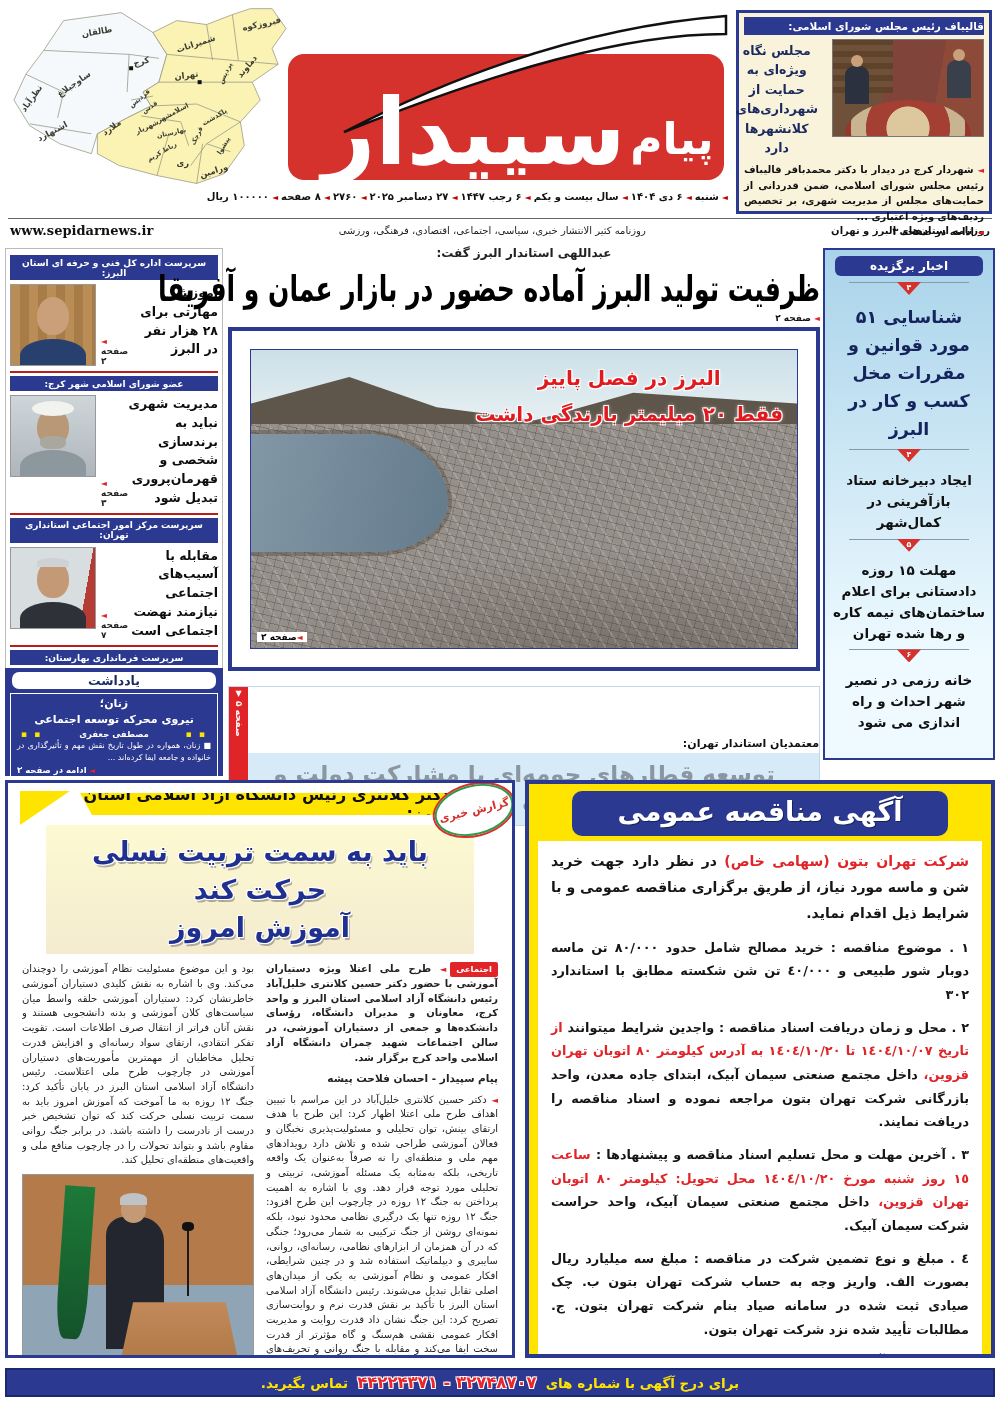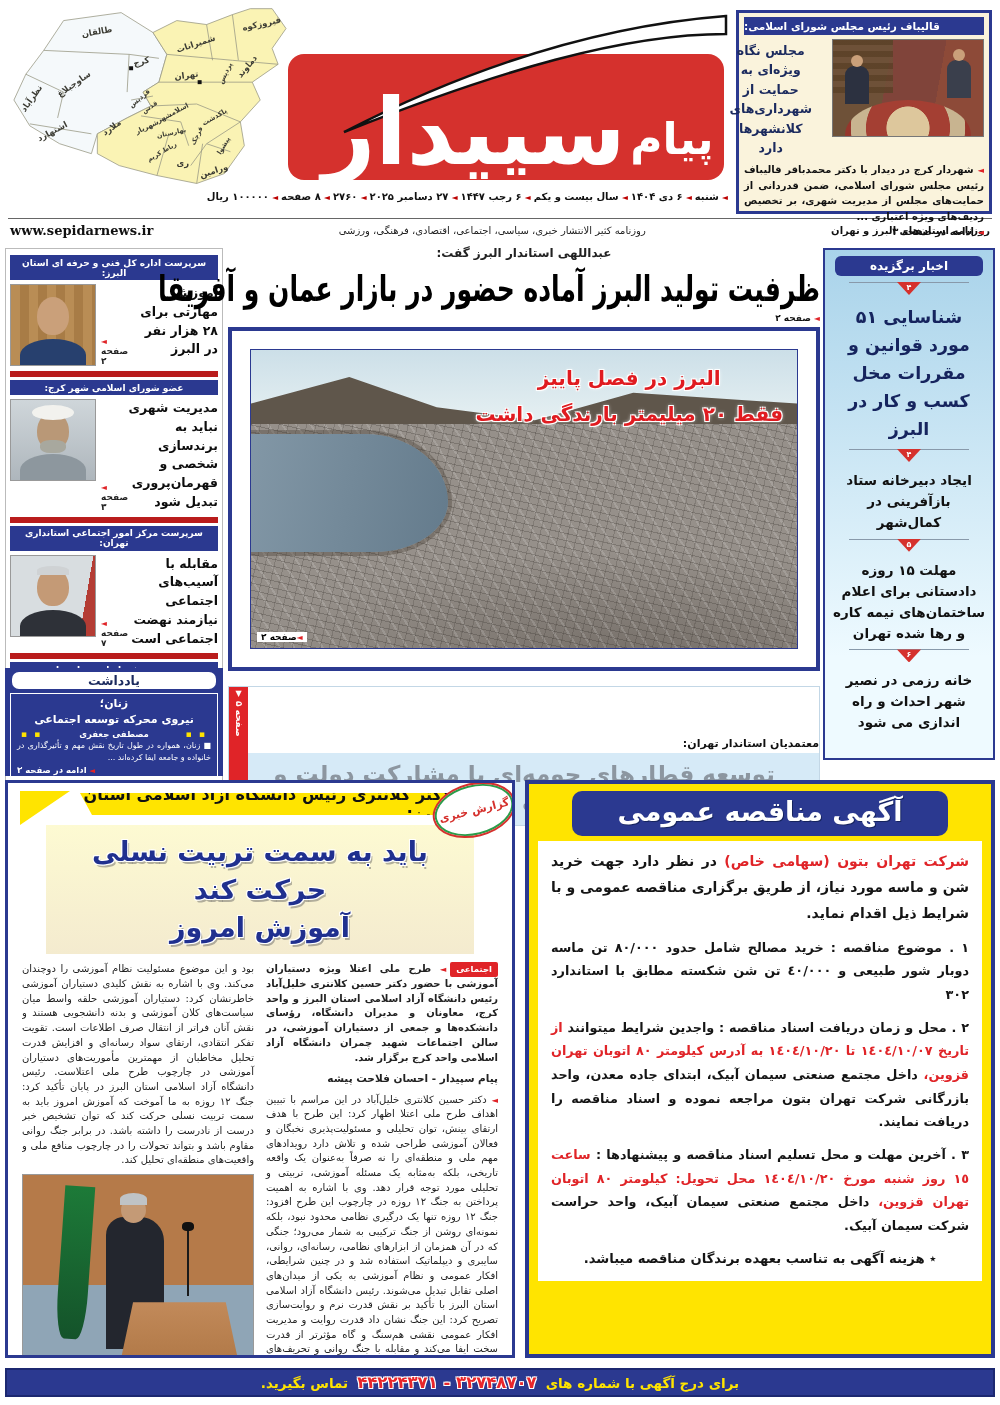--- a/index.html
+++ b/index.html
@@ -13,38 +13,38 @@
             font-size:10px;font-weight:bold;white-space:nowrap;direction:rtl;}
   .dateline .dl-sep{color:#b00;font-size:8px;margin:0 3px;}
   .rule1{position:absolute;left:8px;right:8px;top:218px;border-top:1px solid #666;}
   .info-row{position:absolute;left:10px;right:10px;top:223px;display:flex;justify-content:space-between;align-items:center;}
   .info-region{font-size:10px;font-weight:bold;}
   .info-type{font-size:10px;color:#222;}
   .info-site{font-size:13px;font-weight:bold;direction:ltr;font-family:"DejaVu Serif","Liberation Serif",serif;}
   
   .topbox{position:absolute;right:8px;top:10px;width:256px;height:204px;background:#faf3dc;
           border:3px solid #2b3990;box-sizing:border-box;padding:4px 5px;}
-  .tb-kicker{background:#2b3990;color:#fff;font-size:10.5px;font-weight:bold;text-align:left;padding:3px 0;margin-bottom:4px;}
-  .tb-row{display:flex;gap:20px;margin-left:40px;}
+  .tb-kicker{background:#2b3990;color:#fff;font-size:10.5px;font-weight:bold;text-align:right;padding:3px 0;margin-bottom:4px;}
+  .tb-row{display:flex;gap:14px;margin-left:40px;}
   .tb-head{flex:1;font-size:12.5px;font-weight:bold;color:#1b2a5e;text-align:center;line-height:1.55;padding-top:2px;}
   .meeting{width:150px;height:96px;border:1px solid #777;position:relative;overflow:hidden;flex:none;
            background:linear-gradient(100deg,#6e5138 0 36%,#80443a 36% 68%,#8d4a38 68%);}
   .meeting .shelf{position:absolute;left:0;top:0;width:40%;height:55%;
            background:repeating-linear-gradient(0deg,#5a4026 0 6px,#6e5138 6px 12px);opacity:.8;}
   .meeting .table{position:absolute;bottom:-34px;left:8%;width:84%;height:70px;border-radius:50%;
            background:radial-gradient(circle at 50% 40%,#ddc79c 0 28%,#a43f33 29% 55%,#c8b490 56% 75%,#96362c 76%);}
   .meeting .fig{position:absolute;width:24px;height:38px;border-radius:9px 9px 0 0;background:#2c3140;}
   .meeting .fig::before{content:"";position:absolute;top:-11px;left:6px;width:12px;height:12px;border-radius:50%;background:#caa07a;}
   .meeting .fL{left:12px;top:26px;}
   .meeting .fR{right:12px;top:20px;background:#3a3f4c;}
   .tb-body{font-size:10px;line-height:1.55;text-align:justify;margin-top:5px;font-weight:bold;color:#111;}
   .tb-more{font-size:10px;font-weight:bold;margin-top:2px;text-align:right;}
   
   .left-col{position:absolute;left:5px;top:248px;width:218px;border:1px solid #bbb;box-sizing:border-box;padding:3px 4px;}
-  .lc-item{padding:3px 0 5px;border-bottom:6px solid #b91c1c;}
+  .lc-item{padding:3px 0 5px;border-bottom:2px solid #b91c1c;}
   .lc-item:last-child{border-bottom:none;}
   .lc-band{background:#2b3990;color:#fff;font-size:9px;font-weight:bold;text-align:center;padding:2.5px 0;margin-bottom:4px;}
   .lc-row{display:flex;gap:5px;}
   .lc-txt{flex:1;display:flex;flex-direction:row;}
   .lc-txt h3{margin:0;font-size:12.5px;font-weight:bold;line-height:1.5;color:#0d0d0d;text-align:right;}
   .pg{margin-top:auto;font-size:9px;font-weight:bold;text-align:left;color:#222;}
   .portrait{width:84px;height:80px;position:relative;overflow:hidden;border:1px solid #999;flex:none;}
   .portrait .head{position:absolute;width:32px;height:38px;border-radius:50% 50% 46% 46%;left:50%;top:12px;transform:translateX(-50%);}
   .portrait .torso{position:absolute;width:66px;height:32px;border-radius:50% 50% 0 0;left:50%;bottom:-6px;transform:translateX(-50%);}
   .p1{background:repeating-linear-gradient(90deg,#b98d55 0 9px,#a87c46 9px 18px);}
@@ -406,20 +406,21 @@
 
   <section class="tender">
     <div class="t-head">
       <div class="t-title">آگهی مناقصه عمومی</div>
     </div>
     <div class="t-body">
       <p class="t-intro"><span class="t-red">شرکت تهران بتون (سهامی خاص)</span><span> در نظر دارد جهت خرید شن و ماسه مورد نیاز، از طریق برگزاری مناقصه عمومی و با شرایط ذیل اقدام نماید.</span></p>
       <p><b>۱ . موضوع مناقصه :</b><span> خرید مصالح شامل حدود ٨٠/٠٠٠ تن ماسه دوبار شور طبیعی و ٤٠/٠٠٠ تن شن شکسته مطابق با استاندارد ٣٠٢</span></p>
       <p><b>۲ . محل و زمان دریافت اسناد مناقصه :</b><span> واجدین شرایط میتوانند </span><span class="t-red">از تاریخ ١٤٠٤/١٠/٠٧ تا ١٤٠٤/١٠/٢٠ به آدرس کیلومتر ٨٠ اتوبان تهران قزوین،</span><span> داخل مجتمع صنعتی سیمان آبیک، ابتدای جاده معدن، واحد بازرگانی شرکت تهران بتون مراجعه نموده و اسناد مناقصه را دریافت نمایند.</span></p>
       <p><b>۳ . آخرین مهلت و محل تسلیم اسناد مناقصه و پیشنهادها :</b><span class="t-red"> ساعت ١٥ روز شنبه مورخ ١٤٠٤/١٠/٢٠ محل تحویل: کیلومتر ٨٠ اتوبان تهران قزوین،</span><span> داخل مجتمع صنعتی سیمان آبیک، واحد حراست شرکت سیمان آبیک.</span></p>
+      <p><b>٤ . مبلغ و نوع تضمین شرکت در مناقصه :</b><span> مبلغ سه میلیارد ریال بصورت الف. واریز وجه به حساب شرکت تهران بتون ب. چک صیادی ثبت شده در سامانه صیاد بنام شرکت تهران بتون. ج. مطالبات تأیید شده نزد شرکت تهران بتون.</span></p>
       <p class="t-note">٭ هزینه آگهی به تناسب بعهده برندگان مناقصه میباشد.</p>
 
     </div>
   </section>
 
   <footer class="contact">
     <span class="c-txt">برای درج آگهی با شماره های</span>
     <span class="c-num">۴۴۲۲۴۳۷۱ - ۳۲۷۴۸۷۰۷</span>
     <span class="c-txt">تماس بگیرید.</span>
   </footer>

